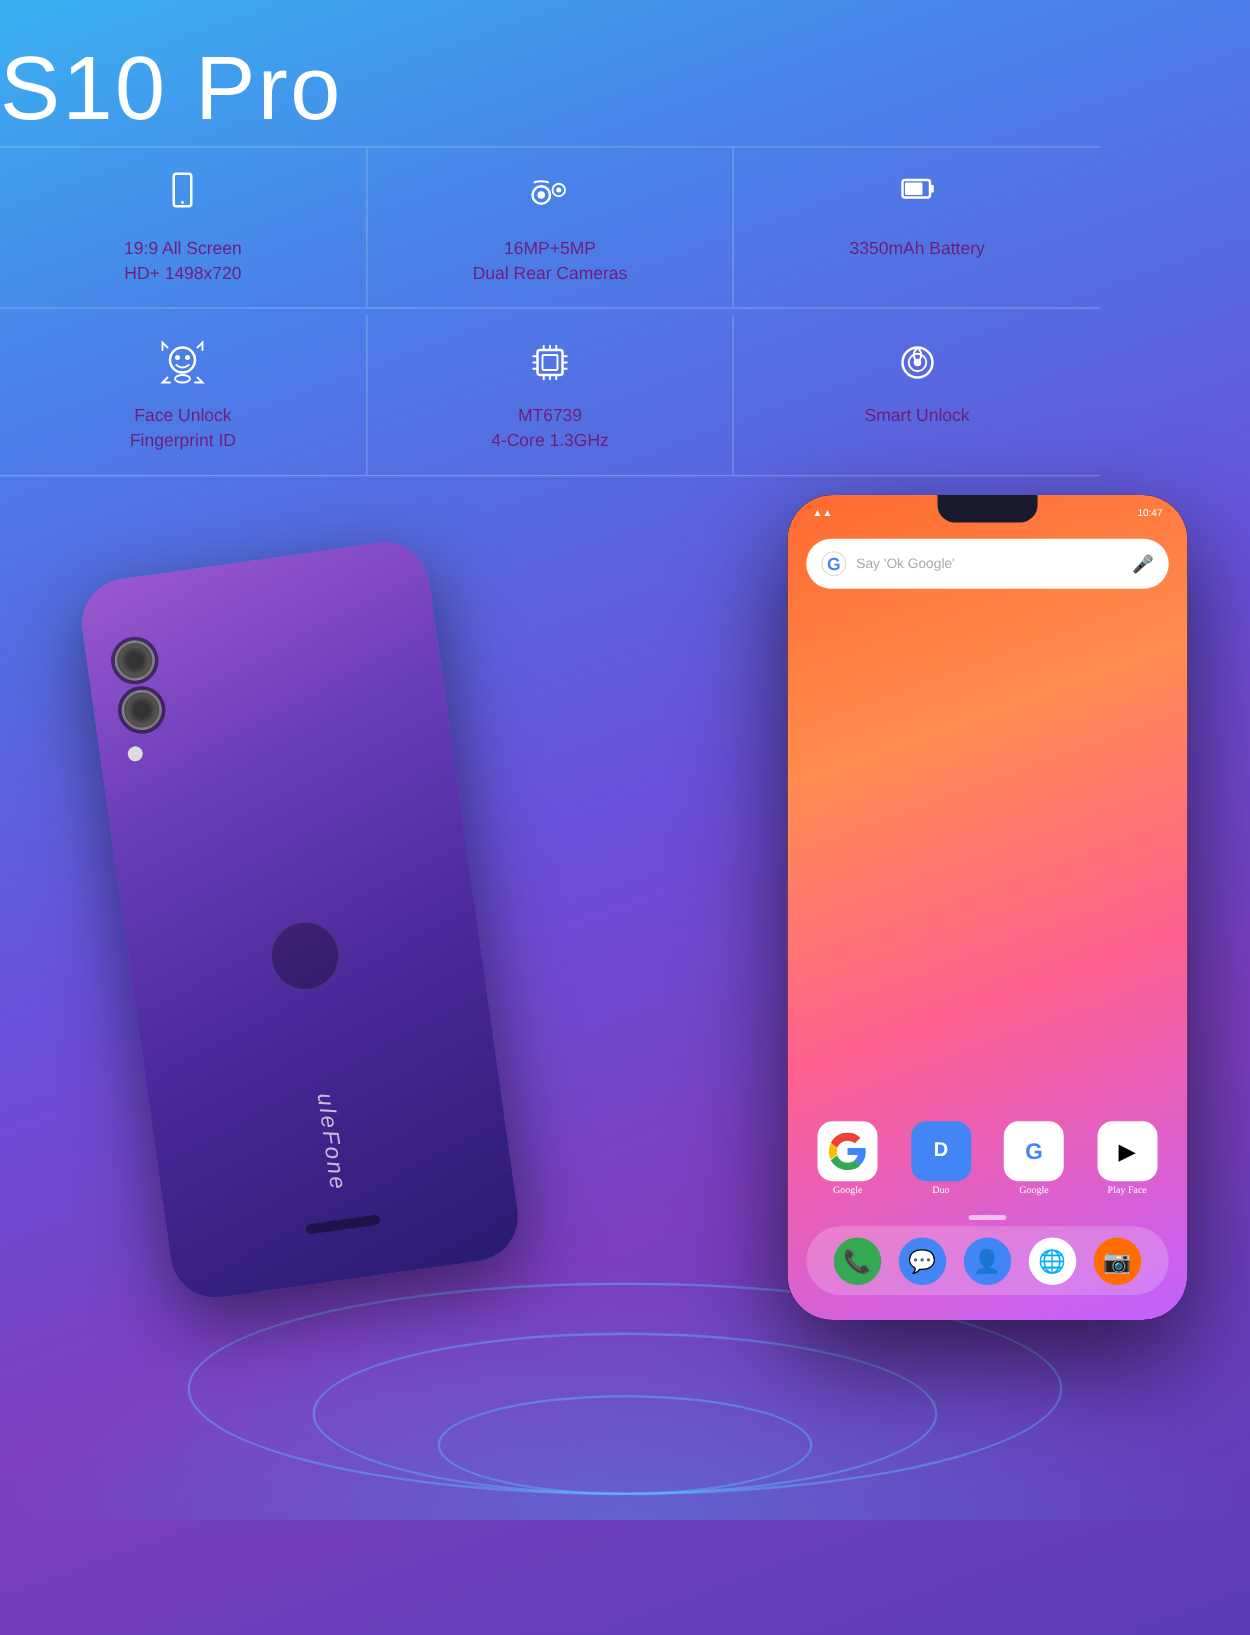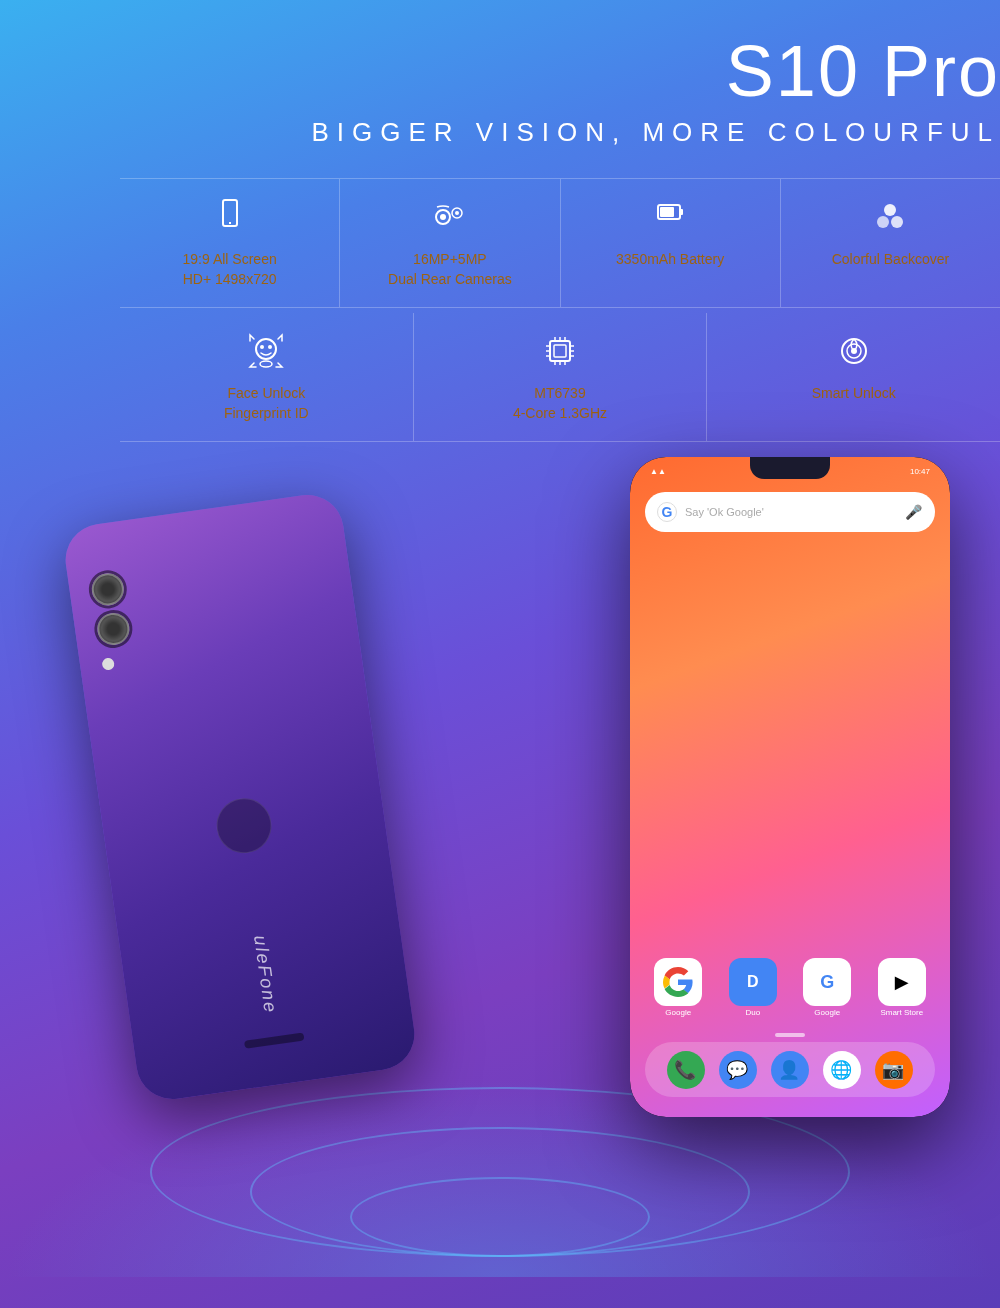--- a/index.html
+++ b/index.html
@@ -12,21 +12,21 @@
       background: linear-gradient(160deg, #3ab0f0 0%, #4a7fe8 20%, #6a4fd8 50%, #7b3fc0 70%, #5a3db8 100%);
       position: relative;
     }
 
     .hero-section {
       width: 100%;
       height: 1308px;
       position: relative;
       display: flex;
       flex-direction: column;
-      align-items: flex-end;
+      align-items: flex-start;
       padding-top: 30px;
     }
 
     .title {
       color: white;
       font-size: 72px;
       font-weight: 300;
       letter-spacing: 2px;
       text-align: center;
       margin-bottom: 5px;
@@ -43,21 +43,21 @@
 
     .feature-icon {
       font-size: 32px;
       margin-bottom: 8px;
       line-height: 1;
     }
 
     .feature-text {
       font-size: 14px;
       line-height: 1.4;
-      color: #a16207;
+      color: #701a75;
       opacity: 0.95;
     }
 
     .features-row {
       display: flex;
       align-items: stretch;
       width: 880px;
       border-top: 1px solid rgba(255,255,255,0.25);
       border-bottom: 1px solid rgba(255,255,255,0.25);
       margin-bottom: 5px;
@@ -312,20 +312,21 @@
     .app-icon.google { background: white; }
     .app-icon.duo { background: #4285f4; }
     .app-icon.g { background: white; }
     .app-icon.play { background: white; }
 
     .app-label {
       font-size: 8px;
       color: white;
       text-align: center;
       margin-top: 2px;
+      font-family: Liberation Serif, serif;
     }
 
     .dock {
       position: absolute;
       bottom: 20px;
       left: 15px;
       right: 15px;
       height: 55px;
       background: rgba(255,255,255,0.2);
       border-radius: 28px;
@@ -352,21 +353,20 @@
       background: radial-gradient(ellipse at bottom center, rgba(80, 180, 255, 0.3) 0%, transparent 70%);
       z-index: 0;
     }
   </style>
 </head>
 <body>
 
 <div class="hero-section">
 
   <h1 class="title">S10 Pro</h1>
-  <p class="subtitle">BIGGER VISION, MORE COLOURFUL</p>
 
   <div class="features-row">
     <div class="feature-cell">
       <div class="feature-icon">
         <svg class="icon-svg" viewBox="0 0 40 40" fill="white">
           <rect x="13" y="3" width="14" height="26" rx="2" ry="2" stroke="white" stroke-width="2" fill="none"></rect>
           <line x1="20" y1="25" x2="20" y2="27" stroke="white" stroke-width="2"></line>
         </svg>
       </div>
       <div class="feature-text">
@@ -392,32 +392,20 @@
     <div class="feature-cell">
       <div class="feature-icon">
         <svg class="icon-svg" viewBox="0 0 40 40" fill="none">
           <rect x="8" y="8" width="22" height="14" rx="2" stroke="white" stroke-width="2"></rect>
           <rect x="30" y="12" width="3" height="6" rx="1" fill="white"></rect>
           <rect x="10" y="10" width="14" height="10" rx="1" fill="white"></rect>
         </svg>
       </div>
       <div class="feature-text">
         <div>3350mAh Battery</div>
-      </div>
-    </div>
-    <div class="feature-cell">
-      <div class="feature-icon">
-        <svg class="icon-svg" viewBox="0 0 40 40" fill="white">
-          <circle cx="20" cy="13" r="6" fill="white" opacity="0.9"></circle>
-          <circle cx="13" cy="25" r="6" fill="white" opacity="0.7"></circle>
-          <circle cx="27" cy="25" r="6" fill="white" opacity="0.8"></circle>
-        </svg>
-      </div>
-      <div class="feature-text">
-        <div>Colorful Backcover</div>
       </div>
     </div>
   </div>
 
   <div class="features-row-2">
     <div class="feature-cell">
       <div class="feature-icon">
         <svg class="icon-svg" viewBox="0 0 40 40" fill="none">
           <circle cx="20" cy="18" r="10" stroke="white" stroke-width="2"></circle>
           <circle cx="16" cy="16" r="2" fill="white"></circle>
@@ -530,21 +518,21 @@
           <div style="display:flex;flex-direction:column;align-items:center;">
             <div class="app-icon g" style="background:white;border-radius:12px;display:flex;align-items:center;justify-content:center;width:48px;height:48px;">
               <span style="color:#4285f4;font-size:18px;font-weight:bold;">G</span>
             </div>
             <div class="app-label">Google</div>
           </div>
           <div style="display:flex;flex-direction:column;align-items:center;">
             <div class="app-icon play" style="background:white;border-radius:12px;display:flex;align-items:center;justify-content:center;width:48px;height:48px;">
               <span style="font-size:18px;">▶</span>
             </div>
-            <div class="app-label">Smart Store</div>
+            <div class="app-label">Play Face</div>
           </div>
         </div>
 
         <div style="position:absolute;bottom:80px;left:50%;transform:translateX(-50%);width:30px;height:4px;background:rgba(255,255,255,0.6);border-radius:2px;z-index:5;"></div>
 
         <div class="dock">
           <div style="width:38px;height:38px;background:#34a853;border-radius:50%;display:flex;align-items:center;justify-content:center;font-size:18px;">📞</div>
           <div style="width:38px;height:38px;background:#4285f4;border-radius:50%;display:flex;align-items:center;justify-content:center;font-size:18px;">💬</div>
           <div style="width:38px;height:38px;background:#4285f4;border-radius:50%;display:flex;align-items:center;justify-content:center;font-size:18px;">👤</div>
           <div style="width:38px;height:38px;background:white;border-radius:50%;display:flex;align-items:center;justify-content:center;font-size:18px;">🌐</div>

